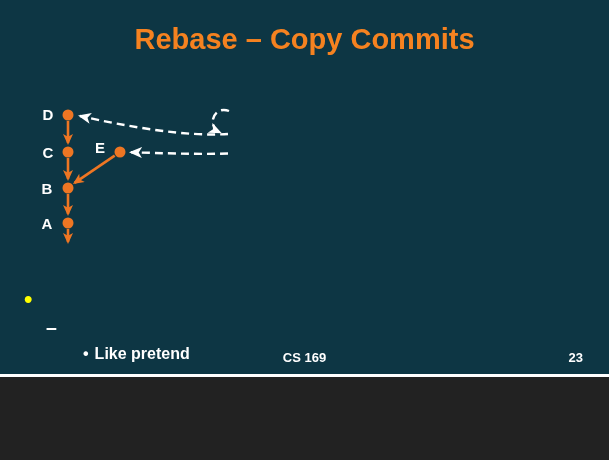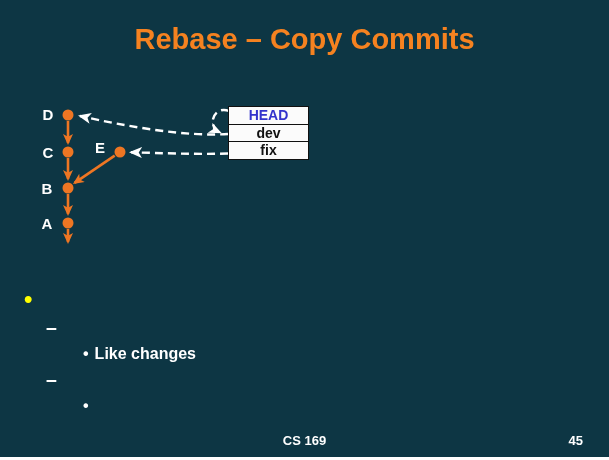--- a/index.html
+++ b/index.html
@@ -1,17 +1,17 @@
 <!DOCTYPE html>
 <html><head>
 <meta charset="utf-8">
 <style>
   html, body { margin:0; padding:0; background:#222; }
   .slide {
-    position:relative; width:609px; height:460px;
+    position:relative; width:609px; height:377px;
     background:#0d3644; overflow:hidden;
     font-family:"Liberation Sans", sans-serif;
   }
   .title {
     position:absolute; top:23px; left:0; width:100%;
     text-align:center; font-size:29px; font-weight:bold;
     color:#f58220; line-height:32px; letter-spacing:0;
   }
   .gsvg { position:absolute; left:0; top:0; }
   .clabel {
@@ -84,42 +84,37 @@
       <circle cx="120" cy="152" r="5.5"></circle>
     </g>
   </svg>
 
   <span class="clabel" style="left:48px; top:114px;">D</span>
   <span class="clabel" style="left:48px; top:152px;">C</span>
   <span class="clabel" style="left:47px; top:188px;">B</span>
   <span class="clabel" style="left:47px; top:223px;">A</span>
   <span class="clabel" style="left:100px; top:147px;">E</span>
 
-  <div class="refbox">
-    <div class="refrow head">HEAD</div>
-    <div class="refrow">dev</div>
-    <div class="refrow">fix</div>
-  </div>
 
   <div class="bullets">
     <div class="brow lv1">
       <span class="mk">•</span>
     </div>
     <div class="brow lv2">
       <span class="mk">–</span>
     </div>
     <div class="brow lv3">
       <span class="mk">•</span>
-      <span>Like changes</span>
+      <span>Like pretend</span>
     </div>
     <div class="brow lv2">
       <span class="mk">–</span>
     </div>
     <div class="brow lv3">
       <span class="mk">•</span>
     </div>
   </div>
 
   <div class="footer-course">CS 169</div>
-  <div class="footer-page">45</div>
+  <div class="footer-page">23</div>
   <div class="bottom-line"></div>
 
 </div>
 
 </body></html>

